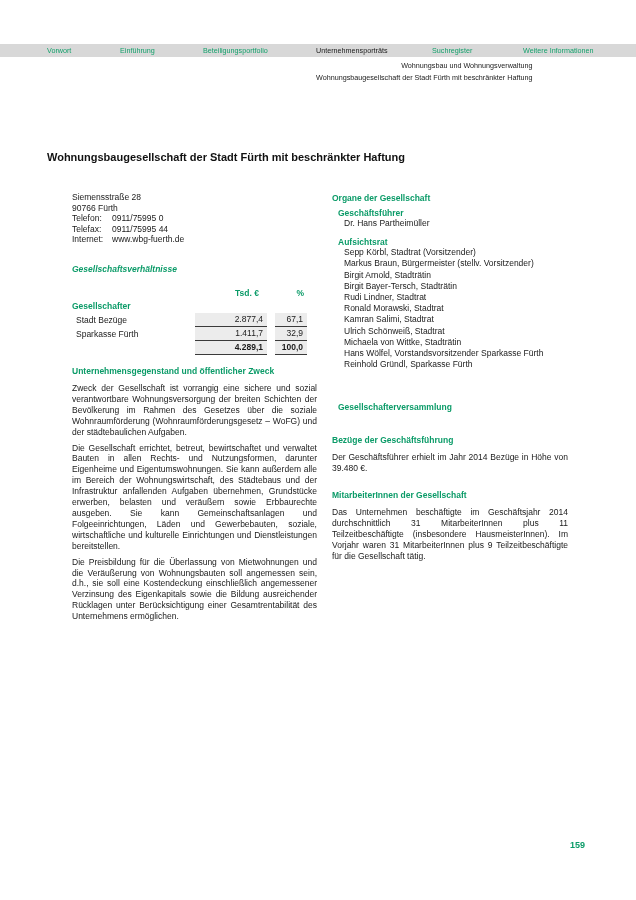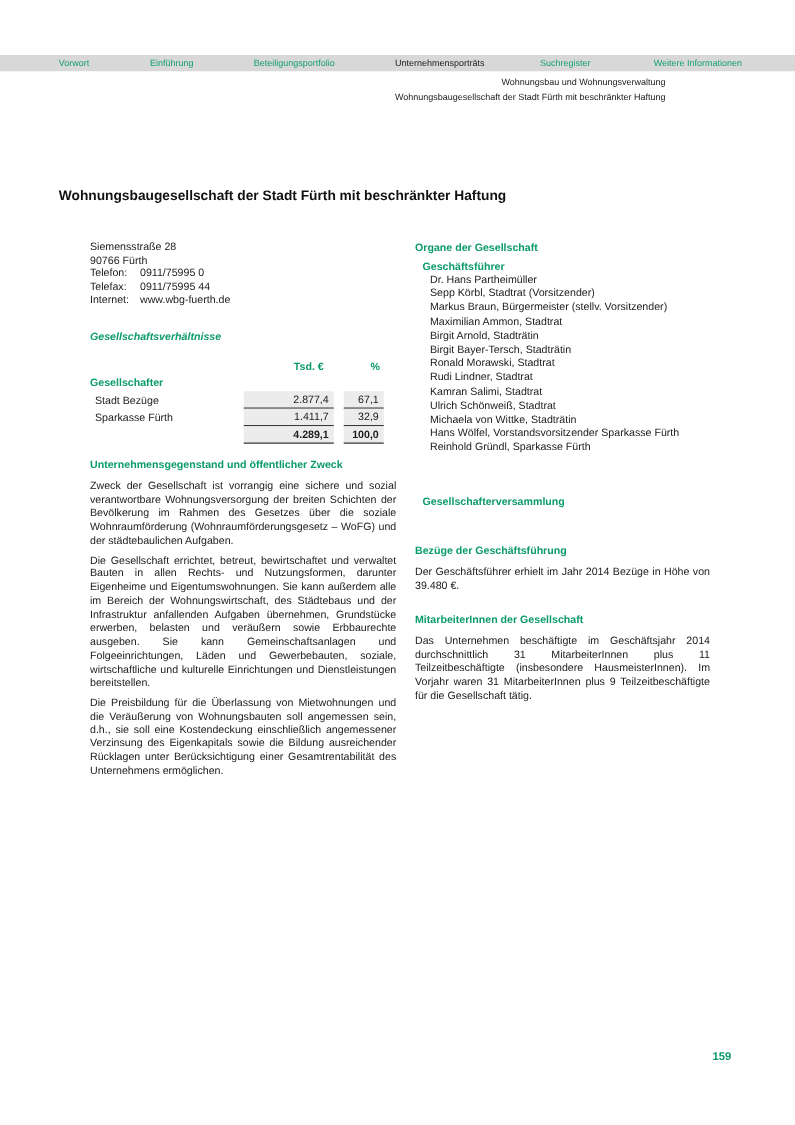--- a/index.html
+++ b/index.html
@@ -123,27 +123,27 @@
   <div class="paragraphs">
     <p>Zweck der Gesellschaft ist vorrangig eine sichere und sozial verantwortbare Wohnungsversorgung der breiten Schichten der Bevölkerung im Rahmen des Gesetzes über die soziale Wohnraumförderung (Wohnraumförderungsgesetz – WoFG) und der städtebaulichen Aufgaben.</p>
     <p>Die Gesellschaft errichtet, betreut, bewirtschaftet und verwaltet Bauten in allen Rechts- und Nutzungsformen, darunter Eigenheime und Eigentumswohnungen. Sie kann außerdem alle im Bereich der Wohnungswirtschaft, des Städtebaus und der Infrastruktur anfallenden Aufgaben übernehmen, Grundstücke erwerben, belasten und veräußern sowie Erbbaurechte ausgeben. Sie kann Gemeinschaftsanlagen und Folgeeinrichtungen, Läden und Gewerbebauten, soziale, wirtschaftliche und kulturelle Einrichtungen und Dienstleistungen bereitstellen.</p>
     <p>Die Preisbildung für die Überlassung von Mietwohnungen und die Veräußerung von Wohnungsbauten soll angemessen sein, d.h., sie soll eine Kostendeckung einschließlich angemessener Verzinsung des Eigenkapitals sowie die Bildung ausreichender Rücklagen unter Berücksichtigung einer Gesamtrentabilität des Unternehmens ermöglichen.</p>
   </div>
 
   <div class="sec-head h-organe">Organe der Gesellschaft</div>
   <div class="organe-block rc">
     <div class="rc-sub">Geschäftsführer</div>
     <div class="rc-item">Dr. Hans Partheimüller</div>
+    <div class="rc-sub mt8">Aufsichtsrat</div>
     <div class="rc-item">Sepp Körbl, Stadtrat (Vorsitzender)</div>
     <div class="rc-item">Markus Braun, Bürgermeister (stellv. Vorsitzender)</div>
-    <div class="rc-item">Maximilian Ammon, Stadtrat</div>
     <div class="rc-item">Birgit Arnold, Stadträtin</div>
     <div class="rc-item">Birgit Bayer-Tersch, Stadträtin</div>
+    <div class="rc-item">Rudi Lindner, Stadtrat</div>
     <div class="rc-item">Ronald Morawski, Stadtrat</div>
-    <div class="rc-item">Rudi Lindner, Stadtrat</div>
     <div class="rc-item">Kamran Salimi, Stadtrat</div>
     <div class="rc-item">Ulrich Schönweiß, Stadtrat</div>
     <div class="rc-item">Michaela von Wittke, Stadträtin</div>
     <div class="rc-item">Hans Wölfel, Vorstandsvorsitzender Sparkasse Fürth</div>
     <div class="rc-item">Reinhold Gründl, Sparkasse Fürth</div>
     <div class="rc-sub mt16">Gesellschafterversammlung</div>
   </div>
 
   <div class="bezuege-block">
     <div class="sec-head">Bezüge der Geschäftsführung</div>

